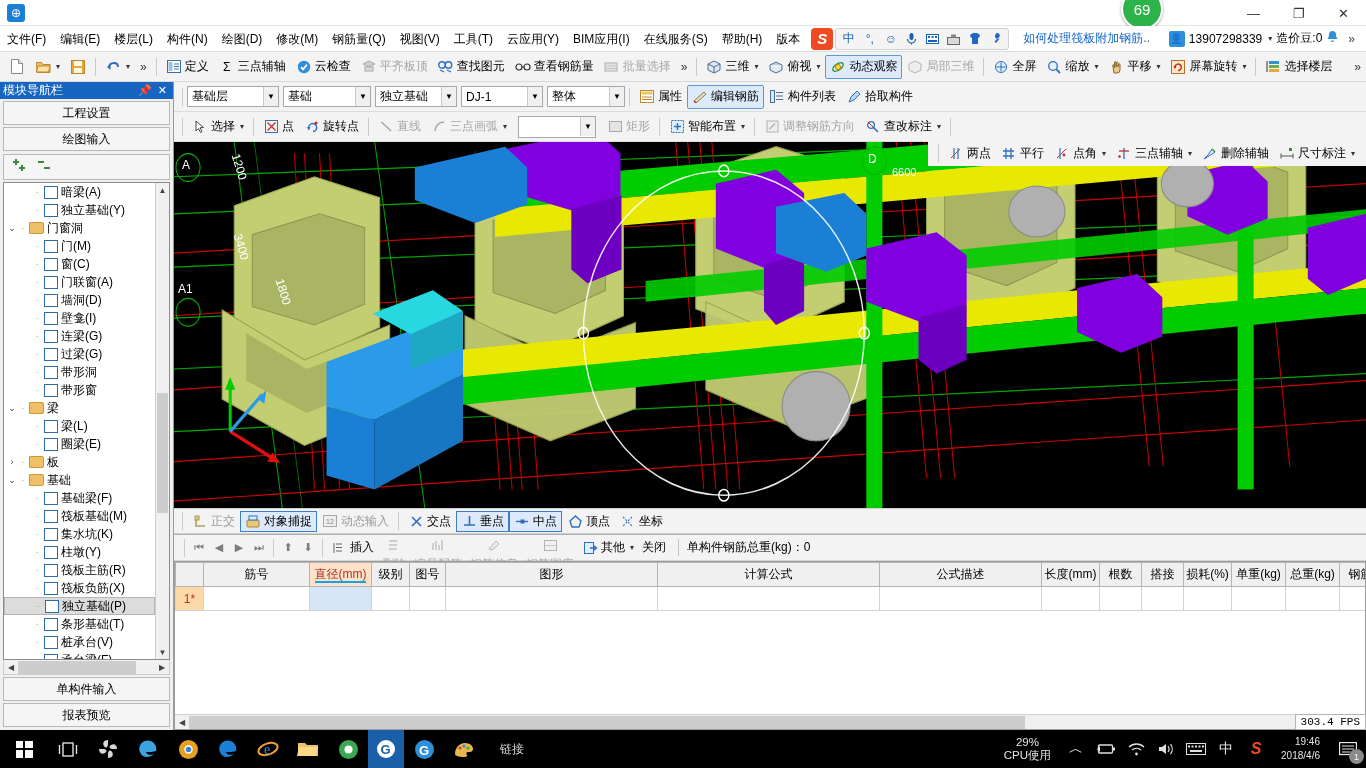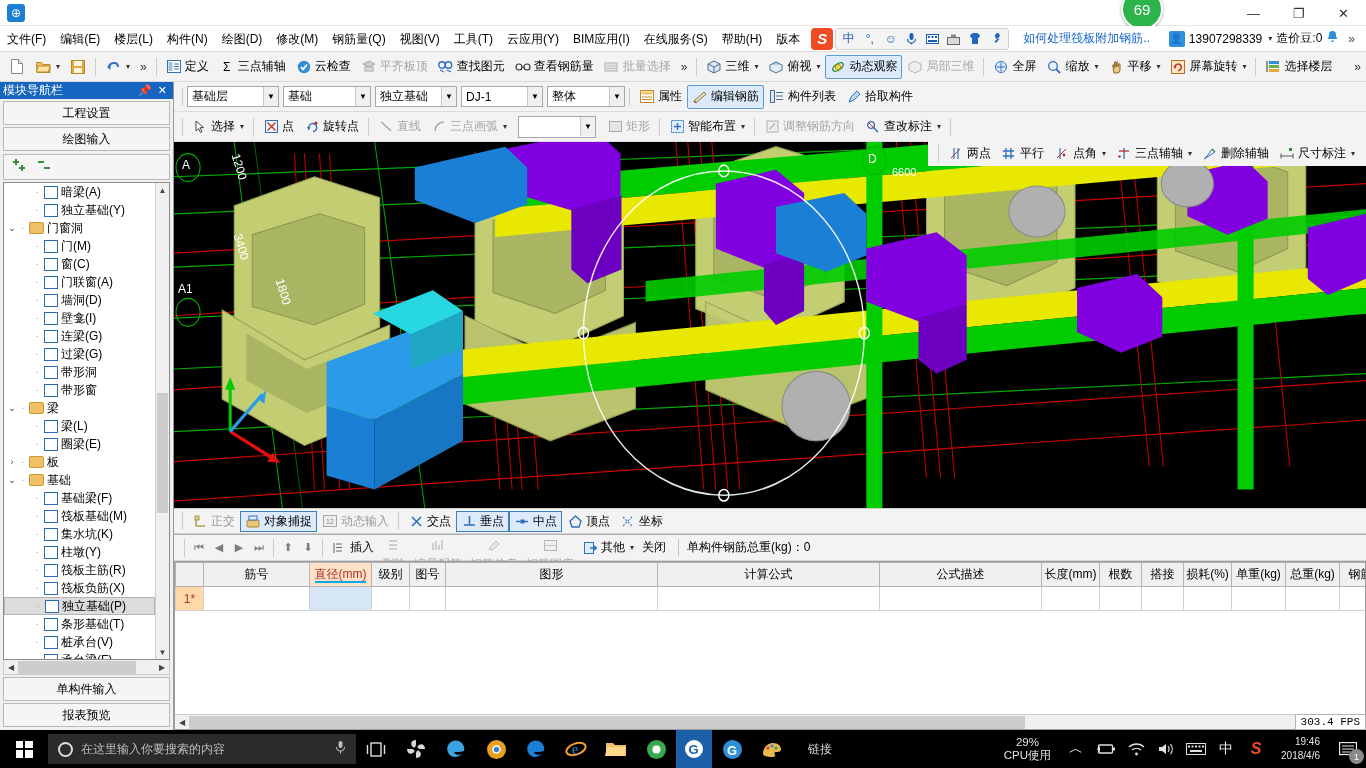--- a/index.html
+++ b/index.html
@@ -1308,31 +1308,20 @@
 
   <div class="taskbar">
     <div class="tb-start">
       <div class="win-logo">
           <i></i>
           <i></i>
           <i></i>
           <i></i>
         </div>
     </div>
-    <div class="tb-search">
-      <div class="circ"></div>
-      <span>在这里输入你要搜索的内容</span>
-      <span style="margin-left:auto">
-        <svg width="11" height="15" viewBox="0 0 11 15">
-            <rect x="3.5" y="1" width="4" height="7" rx="2" fill="#bdbdbd"></rect>
-            <path d="M1.5 7a4 4 0 0 0 8 0" stroke="#bdbdbd" fill="none" stroke-width="1.1"></path>
-            <line x1="5.5" y1="11" x2="5.5" y2="13.5" stroke="#bdbdbd" stroke-width="1.1"></line>
-          </svg>
-      </span>
-    </div>
     <div class="tb-ico">
       <svg width="20" height="15" viewBox="0 0 20 15">
           <rect x="5" y="1" width="10" height="13" fill="none" stroke="#e0e0e0" stroke-width="1.4"></rect>
           <path d="M1.5 3 L1.5 12 M18.5 3 L18.5 12" stroke="#e0e0e0" stroke-width="1.4"></path>
         </svg>
     </div>
     <div class="tb-ico">
       <svg width="22" height="22" viewBox="0 0 22 22">
           <g fill="#d8d8d8">
             <path d="M11 2 C7 2 5 5 7 8 C9 11 11 9 11 6 Z"></path>

